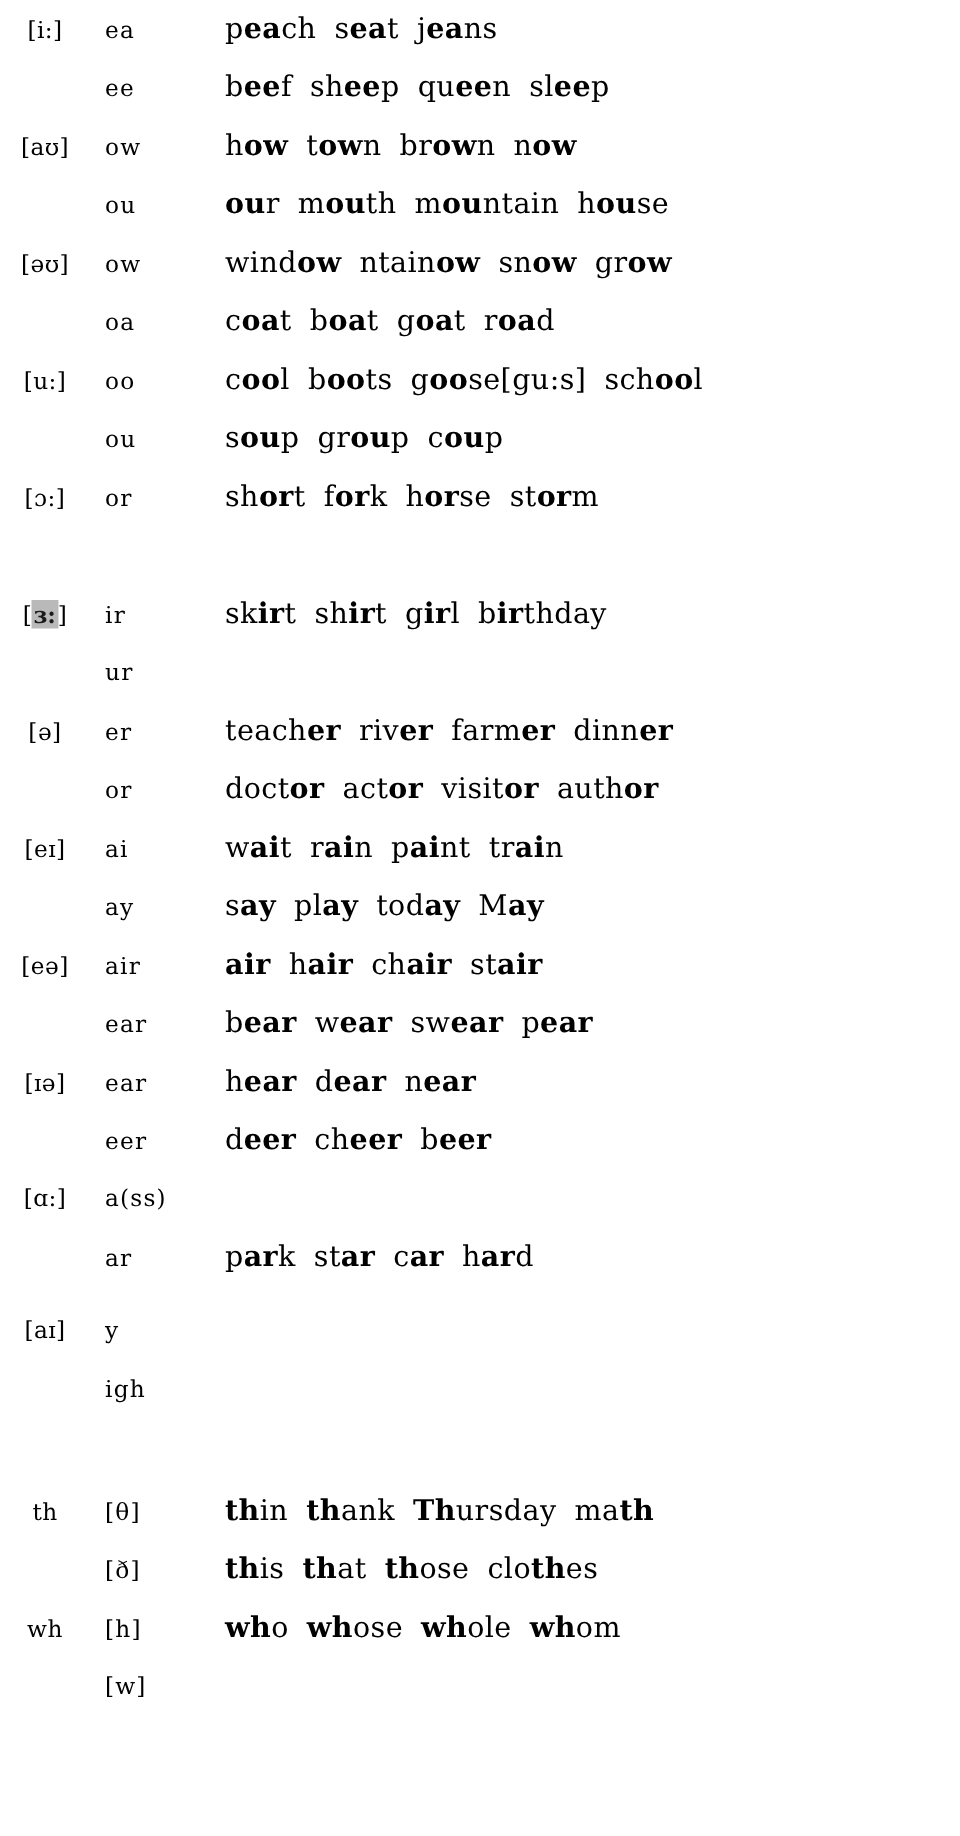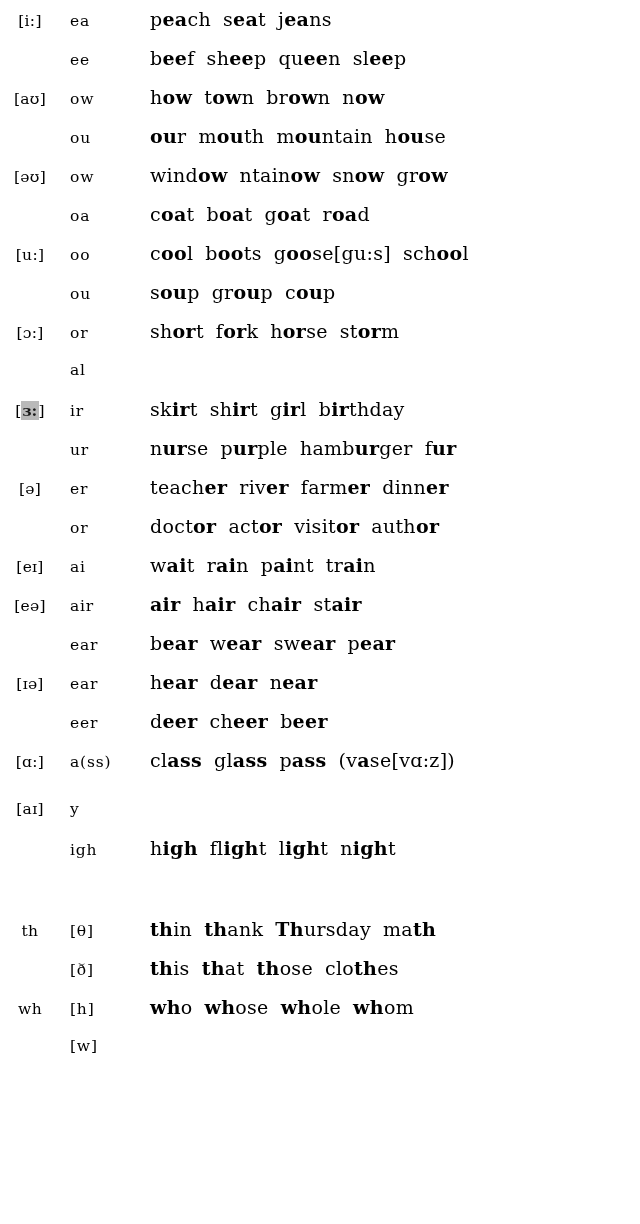--- a/index.html
+++ b/index.html
@@ -129,48 +129,51 @@
         <div class="col-spell">ou</div>
         <div class="col-words"><span class="word"><span class="plain">s</span><b>ou</b><span class="plain">p</span></span><span class="word"><span class="plain">gr</span><b>ou</b><span class="plain">p</span></span><span class="word"><span class="plain">c</span><b>ou</b><span class="plain">p</span></span></div>
       </div>
       <div class="row">
         <div class="col-ipa">[ɔ:]</div>
         <div class="col-spell">or</div>
         <div class="col-words"><span class="word"><span class="plain">sh</span><b>or</b><span class="plain">t</span></span><span class="word"><span class="plain">f</span><b>or</b><span class="plain">k</span></span><span class="word"><span class="plain">h</span><b>or</b><span class="plain">se</span></span><span class="word"><span class="plain">st</span><b>or</b><span class="plain">m</span></span></div>
       </div>
       <div class="row">
         <div class="col-ipa blank-ipa">[]</div>
-        <div class="col-spell">al</div>
       </div>
       <div class="row">
         <div class="col-ipa">[<span class="highlight-box">ɜ:</span>]</div>
         <div class="col-spell">ir</div>
         <div class="col-words"><span class="word"><span class="plain">sk</span><b>ir</b><span class="plain">t</span></span><span class="word"><span class="plain">sh</span><b>ir</b><span class="plain">t</span></span><span class="word"><span class="plain">g</span><b>ir</b><span class="plain">l</span></span><span class="word"><span class="plain">b</span><b>ir</b><span class="plain">thday</span></span></div>
       </div>
       <div class="row">
         <div class="col-ipa blank-ipa">[]</div>
         <div class="col-spell">ur</div>
-        <div class="col-words"><span class="word"><span class="plain">n</span><b>ur</b><span class="plain">se</span></span><span class="word"><span class="plain">p</span><b>ur</b><span class="plain">ple</span></span><span class="word"><span class="plain">hamb</span><b>ur</b><span class="plain">ger</span></span><span class="word"><span class="plain">f</span><b>ur</b></span></div>
       </div>
       <div class="row">
         <div class="col-ipa">[ə]</div>
         <div class="col-spell">er</div>
         <div class="col-words"><span class="word"><span class="plain">teach</span><b>er</b></span><span class="word"><span class="plain">riv</span><b>er</b></span><span class="word"><span class="plain">farm</span><b>er</b></span><span class="word"><span class="plain">dinn</span><b>er</b></span></div>
       </div>
       <div class="row">
         <div class="col-ipa blank-ipa">[]</div>
         <div class="col-spell">or</div>
         <div class="col-words"><span class="word"><span class="plain">doct</span><b>or</b></span><span class="word"><span class="plain">act</span><b>or</b></span><span class="word"><span class="plain">visit</span><b>or</b></span><span class="word"><span class="plain">auth</span><b>or</b></span></div>
       </div>
       <div class="row">
         <div class="col-ipa">[eɪ]</div>
         <div class="col-spell">ai</div>
         <div class="col-words"><span class="word"><span class="plain">w</span><b>ai</b><span class="plain">t</span></span><span class="word"><span class="plain">r</span><b>ai</b><span class="plain">n</span></span><span class="word"><span class="plain">p</span><b>ai</b><span class="plain">nt</span></span><span class="word"><span class="plain">tr</span><b>ai</b><span class="plain">n</span></span></div>
       </div>
       <div class="row">
+        <div class="col-ipa blank-ipa">[]</div>
+        <div class="col-spell">ay</div>
+        <div class="col-words"><span class="word"><span class="plain">s</span><b>ay</b></span><span class="word"><span class="plain">pl</span><b>ay</b></span><span class="word"><span class="plain">tod</span><b>ay</b></span><span class="word"><span class="plain">M</span><b>ay</b></span></div>
+      </div>
+      <div class="row">
         <div class="col-ipa">[eə]</div>
         <div class="col-spell">air</div>
         <div class="col-words"><span class="word"><b>air</b></span><span class="word"><span class="plain">h</span><b>air</b></span><span class="word"><span class="plain">ch</span><b>air</b></span><span class="word"><span class="plain">st</span><b>air</b></span></div>
       </div>
       <div class="row">
         <div class="col-ipa blank-ipa">[]</div>
         <div class="col-spell">ear</div>
         <div class="col-words"><span class="word"><span class="plain">b</span><b>ear</b></span><span class="word"><span class="plain">w</span><b>ear</b></span><span class="word"><span class="plain">sw</span><b>ear</b></span><span class="word"><span class="plain">p</span><b>ear</b></span></div>
       </div>
       <div class="row">
@@ -179,30 +182,33 @@
         <div class="col-words"><span class="word"><span class="plain">h</span><b>ear</b></span><span class="word"><span class="plain">d</span><b>ear</b></span><span class="word"><span class="plain">n</span><b>ear</b></span></div>
       </div>
       <div class="row">
         <div class="col-ipa blank-ipa">[]</div>
         <div class="col-spell">eer</div>
         <div class="col-words"><span class="word"><span class="plain">d</span><b>eer</b></span><span class="word"><span class="plain">ch</span><b>eer</b></span><span class="word"><span class="plain">b</span><b>eer</b></span></div>
       </div>
       <div class="row">
         <div class="col-ipa">[ɑ:]</div>
         <div class="col-spell">a(ss)</div>
-        <div class="col-words"><span class="word"><span class="plain">cl</span><b>ass</b></span><span class="word"><span class="plain">gl</span><b>ass</b></span><span class="word"><span class="plain">p</span><b>ass</b></span><span class="word"><span class="plain">(v</span><b>a</b><span class="plain">se[vɑ:z])</span></span></div>
+      </div>
+      <div class="row">
+        <div class="col-ipa blank-ipa">[]</div>
+        <div class="col-spell">ar</div>
+        <div class="col-words"><span class="word"><span class="plain">p</span><b>ar</b><span class="plain">k</span></span><span class="word"><span class="plain">st</span><b>ar</b></span><span class="word"><span class="plain">c</span><b>ar</b></span><span class="word"><span class="plain">h</span><b>ar</b><span class="plain">d</span></span></div>
       </div>
       <div class="row gap-before">
         <div class="col-ipa">[aɪ]</div>
         <div class="col-spell">y</div>
       </div>
       <div class="row">
         <div class="col-ipa blank-ipa">[]</div>
         <div class="col-spell">igh</div>
-        <div class="col-words"><span class="word"><span class="plain">h</span><b>igh</b></span><span class="word"><span class="plain">fl</span><b>igh</b><span class="plain">t</span></span><span class="word"><span class="plain">l</span><b>igh</b><span class="plain">t</span></span><span class="word"><span class="plain">n</span><b>igh</b><span class="plain">t</span></span></div>
       </div>
     </div>
   <div class="section-gap"></div>
   <div id="consonant-section">
       <div class="row">
         <div class="col-ipa">th</div>
         <div class="col-spell">[θ]</div>
         <div class="col-words"><span class="word"><b>th</b><span class="plain">in</span></span><span class="word"><b>th</b><span class="plain">ank</span></span><span class="word"><b>Th</b><span class="plain">ursday</span></span><span class="word"><span class="plain">ma</span><b>th</b></span></div>
       </div>
       <div class="row">

